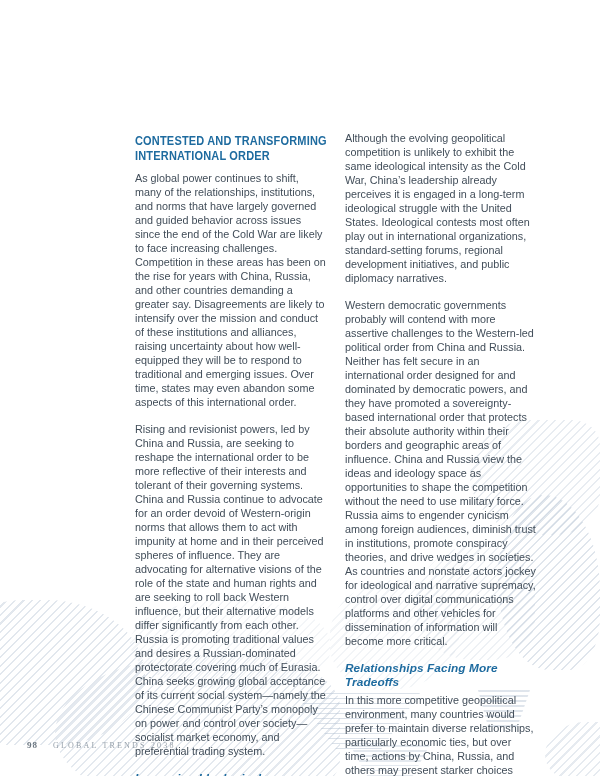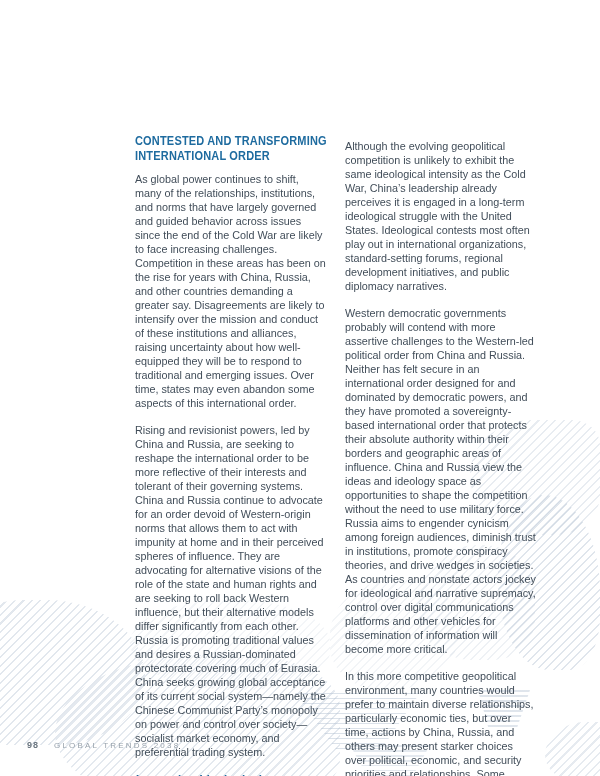--- a/index.html
+++ b/index.html
@@ -21,30 +21,30 @@
   
   .text-layer{position:absolute;inset:0;z-index:1;}
   .column{position:absolute;top:131px;width:192px;color:#414d59;font-size:10.8px;line-height:14px;}
   .col-left{left:135px;}
   .col-right{left:345px;}
   .section-heading{
     color:#1e6b9f;font-weight:700;font-size:12.5px;line-height:15px;
     letter-spacing:0.2px;margin:3px 0 7px 0;
     transform:scaleX(0.88);transform-origin:left top;white-space:nowrap;
   }
-  .para{margin:8px 0 13px 0;}
+  .para{margin:0 0 13px 0;}
   .para:last-child{margin-bottom:0;}
   .subhead{
     color:#1e6b9f;font-weight:700;font-style:italic;font-size:11.8px;
     margin:2px 0 4px 0;letter-spacing:0.1px;
   }
   
   .footer{
     position:absolute;left:27px;top:740px;z-index:1;
-    display:flex;align-items:flex-end;gap:15px;
+    display:flex;align-items:flex-end;gap:15px;font-family:Liberation Serif, serif;
   }
   .footer .page-num{color:#6b7680;font-size:9px;font-weight:700;letter-spacing:1px;}
   .footer .report-title{color:#97a1ab;font-size:8px;letter-spacing:2.2px;font-weight:400;}
 </style>
 </head>
 <body>
 
 <div class="map-layer">
   <div class="hatch" style="left:470px;top:420px;width:130px;height:115px;border-radius:55% 25% 40% 60%;opacity:.55;"></div>
   <div class="hatch" style="left:498px;top:495px;width:102px;height:175px;border-radius:45% 55% 30% 50%;opacity:.75;"></div>
@@ -68,20 +68,21 @@
     </div>
     <p class="para">As global power continues to shift, many of the relationships, institutions, and norms that have largely governed and guided behavior across issues since the end of the Cold War are likely to face increasing challenges. Competition in these areas has been on the rise for years with China, Russia, and other countries demanding a greater say. Disagreements are likely to intensify over the mission and conduct of these institutions and alliances, raising uncertainty about how well-equipped they will be to respond to traditional and emerging issues. Over time, states may even abandon some aspects of this international order.</p>
     <p class="para">Rising and revisionist powers, led by China and Russia, are seeking to reshape the international order to be more reflective of their interests and tolerant of their governing systems. China and Russia continue to advocate for an order devoid of Western-origin norms that allows them to act with impunity at home and in their perceived spheres of influence. They are advocating for alternative visions of the role of the state and human rights and are seeking to roll back Western influence, but their alternative models differ significantly from each other. Russia is promoting traditional values and desires a Russian-dominated protectorate covering much of Eurasia. China seeks growing global acceptance of its current social system—namely the Chinese Communist Party’s monopoly on power and control over society—socialist market economy, and preferential trading system.</p>
     <div class="subhead">Increasing Ideological Competition</div>
 
   </div>
 
   <div class="column col-right">
     <p class="para">Although the evolving geopolitical competition is unlikely to exhibit the same ideological intensity as the Cold War, China’s leadership already perceives it is engaged in a long-term ideological struggle with the United States. Ideological contests most often play out in international organizations, standard-setting forums, regional development initiatives, and public diplomacy narratives.</p>
     <p class="para">Western democratic governments probably will contend with more assertive challenges to the Western-led political order from China and Russia. Neither has felt secure in an international order designed for and dominated by democratic powers, and they have promoted a sovereignty-based international order that protects their absolute authority within their borders and geographic areas of influence. China and Russia view the ideas and ideology space as opportunities to shape the competition without the need to use military force. Russia aims to engender cynicism among foreign audiences, diminish trust in institutions, promote conspiracy theories, and drive wedges in societies. As countries and nonstate actors jockey for ideological and narrative supremacy, control over digital communications platforms and other vehicles for dissemination of information will become more critical.</p>
+    <div class="subhead">Relationships Facing More Tradeoffs</div>
     <p class="para">In this more competitive geopolitical environment, many countries would prefer to maintain diverse relationships, particularly economic ties, but over time, actions by China, Russia, and others may present starker choices over political, economic, and security priorities and relationships. Some countries may gravitate toward looser, more ad hoc arrangements and partnerships that provide greater flexibility to balance security concerns with trade and</p>
   </div>
 
   <div class="footer">
     <span class="page-num">98</span>
     <span class="report-title">GLOBAL TRENDS 2038</span>
   </div>
 
 </div>
 

